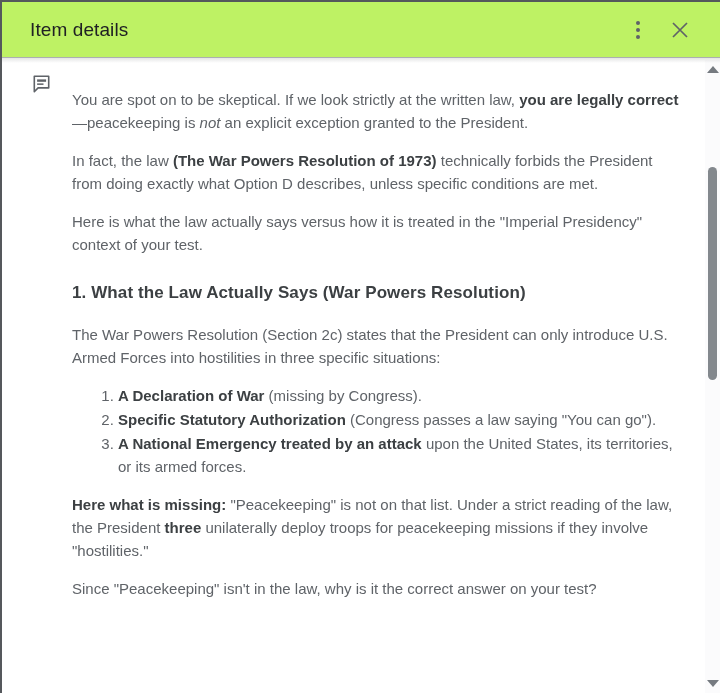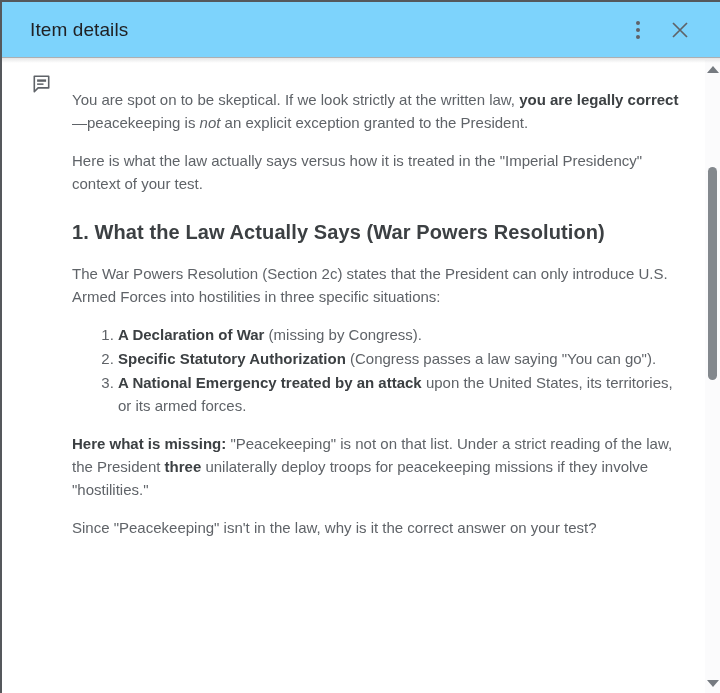--- a/index.html
+++ b/index.html
@@ -13,21 +13,21 @@
     background:#ffffff;
     border-top:2px solid #55585c;
     border-left:2px solid #55585c;
   }
   
   .header {
     position:relative; height:55px;
     display:flex; align-items:center;
     padding:0 26px 0 28px;
     border-bottom:1px solid #bfc2c5;
-    background:#7dd3fc;
+    background:#bef264;
     z-index:10;
   }
   .header::after {
     content:""; position:absolute; left:0; right:0; top:100%; height:6px;
     background:linear-gradient(rgba(60,64,67,0.16), rgba(60,64,67,0));
     pointer-events:none;
   }
   .title { font-size:19px; color:#202124; letter-spacing:0.1px; }
   .header-actions { margin-left:auto; display:flex; align-items:center; gap:14px; }
   .icon-btn {
@@ -48,21 +48,21 @@
   .icon-col { width:40px; flex:none; padding-top:1px; }
   .text-col {
     flex:1; padding-top:15px;
     font-size:15px; line-height:23px; color:#5f6368;
     hyphens:auto; -webkit-hyphens:auto;
   }
   .text-col p { margin:0 0 15px; }
   .text-col strong { font-weight:700; color:#3c4043; }
   .text-col em { font-style:italic; }
   .text-col h2 {
-    font-size:20px; line-height:22px; color:#3c4043;
+    font-size:17px; line-height:22px; color:#3c4043;
     font-weight:700; margin:26px 0 19px; letter-spacing:0.1px;
   }
   .text-col ol { margin:0 0 15px; padding-left:46px; }
   .text-col li { margin:0 0 1px; }
 
   
   .scrollbar {
     position:absolute; top:58px; right:0; bottom:0; width:15px;
     background:#fbfbfc;
   }
@@ -113,20 +113,21 @@
   <div class="dialog-body">
     <div class="icon-col">
       <svg width="19" height="19" viewBox="0 0 19 19">
         <path d="M2.3 2.3 h14.4 v11.6 h-10.6 l-3.8 3.8 z" fill="none" stroke="#5f6368" stroke-width="1.6" stroke-linejoin="round"></path>
         <rect x="5.1" y="5.4" width="9" height="2.4" fill="#5f6368"></rect>
         <rect x="5.1" y="9.4" width="6.4" height="1.5" fill="#5f6368"></rect>
       </svg>
     </div>
     <div class="text-col">
         <p><span>You are spot on to be skeptical. If we look strictly at the written law, </span><strong>you are legally correct</strong><span>—peacekeeping is </span><em>not</em><span> an explicit exception granted to the President.</span></p>
+        <p><span>In fact, the law </span><strong>(The War Powers Resolution of 1973)</strong><span> technically forbids the President from doing exactly what Option D describes, unless specific conditions are met.</span></p>
         <p><span>Here is what the law actually says versus how it is treated in the "Imperial Presidency" context of your test.</span></p>
         <h2>1. What the Law Actually Says (War Powers Resolution)</h2>
         <p><span>The War Powers Resolution (Section 2c) states that the President can only introduce U.S. Armed Forces into hostilities in three specific situations:</span></p>
         <ol>
           <li><strong>A Declaration of War</strong><span> (missing by Congress).</span></li>
           <li><strong>Specific Statutory Authorization</strong><span> (Congress passes a law saying "You can go").</span></li>
           <li><strong>A National Emergency treated by an attack</strong><span> upon the United States, its territories, or its armed forces.</span></li>
         </ol>
         <p><strong>Here what is missing:</strong><span> "Peacekeeping" is not on that list. Under a strict reading of the law, the President </span><strong>three</strong><span> unilaterally deploy troops for peacekeeping missions if they involve "hostilities."</span></p>
         <p><span>Since "Peacekeeping" isn't in the law, why is it the correct answer on your test?</span></p>

